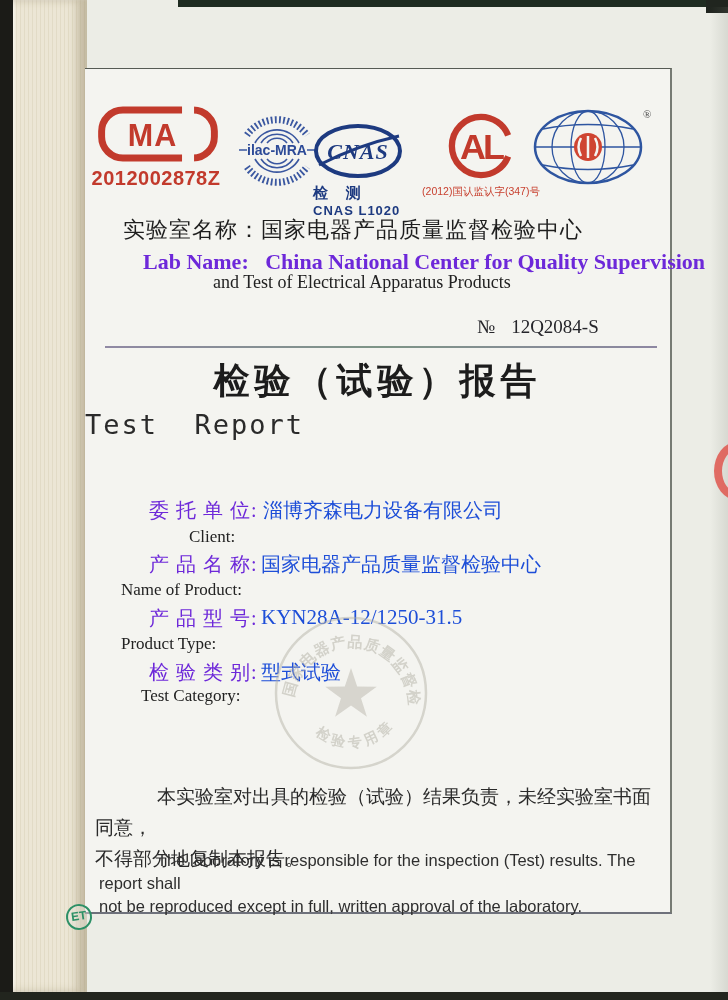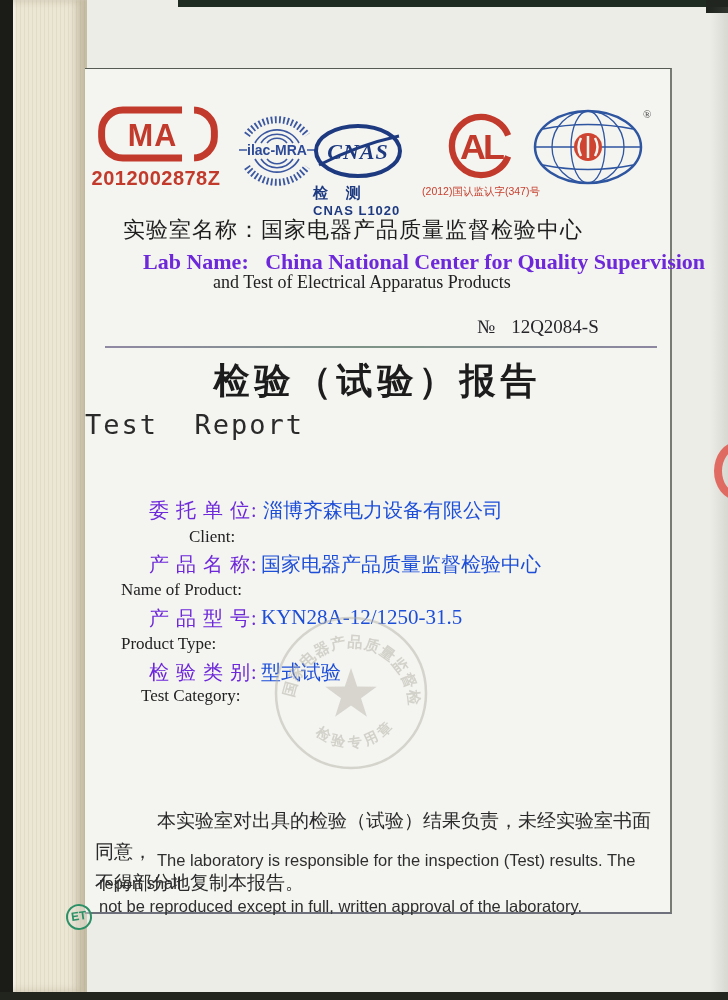--- a/index.html
+++ b/index.html
@@ -52,21 +52,21 @@
   .f-label { font-size:20px; color:#6d28d9; white-space:nowrap; letter-spacing:1px; }
   .f-value { font-size:20px; color:#1d4ed8; white-space:nowrap; }
   .f-sub   { font-size:17px; color:#222; }
   .serifval{ font-family:Liberation Serif, serif; font-size:21px; }
 
   
   .seal { left:186px; top:544px; width:160px; height:160px; opacity:.85; }
 
   
   .disc-zh { left:10px; top:712px; width:568px; font-size:19px; line-height:31px; color:#2a2a2a; }
-  .disc-zh .l1 { text-indent:62px;margin-top:24px; }
+  .disc-zh .l1 { text-indent:62px; }
   .disc-en { left:14px; top:780px; width:560px; font-size:16.5px; line-height:23px; color:#2e2e2e;
              font-family:"Liberation Sans", sans-serif; }
   .disc-en .l1 { text-indent:58px; }
 
   
   .green-stamp { position:absolute; left:66px; top:904px; width:26px; height:26px; border:2.5px solid #2c9066;
                  border-radius:50%; color:#2c9066; font-size:12px; font-weight:bold; text-align:center;
                  line-height:21px; font-family:"Liberation Sans", sans-serif; transform:rotate(-8deg);
                  background:rgba(236,237,230,.4); }
   .red-crescent { position:absolute; left:714px; top:442px; width:46px; height:58px; border:8px solid #df564d;

